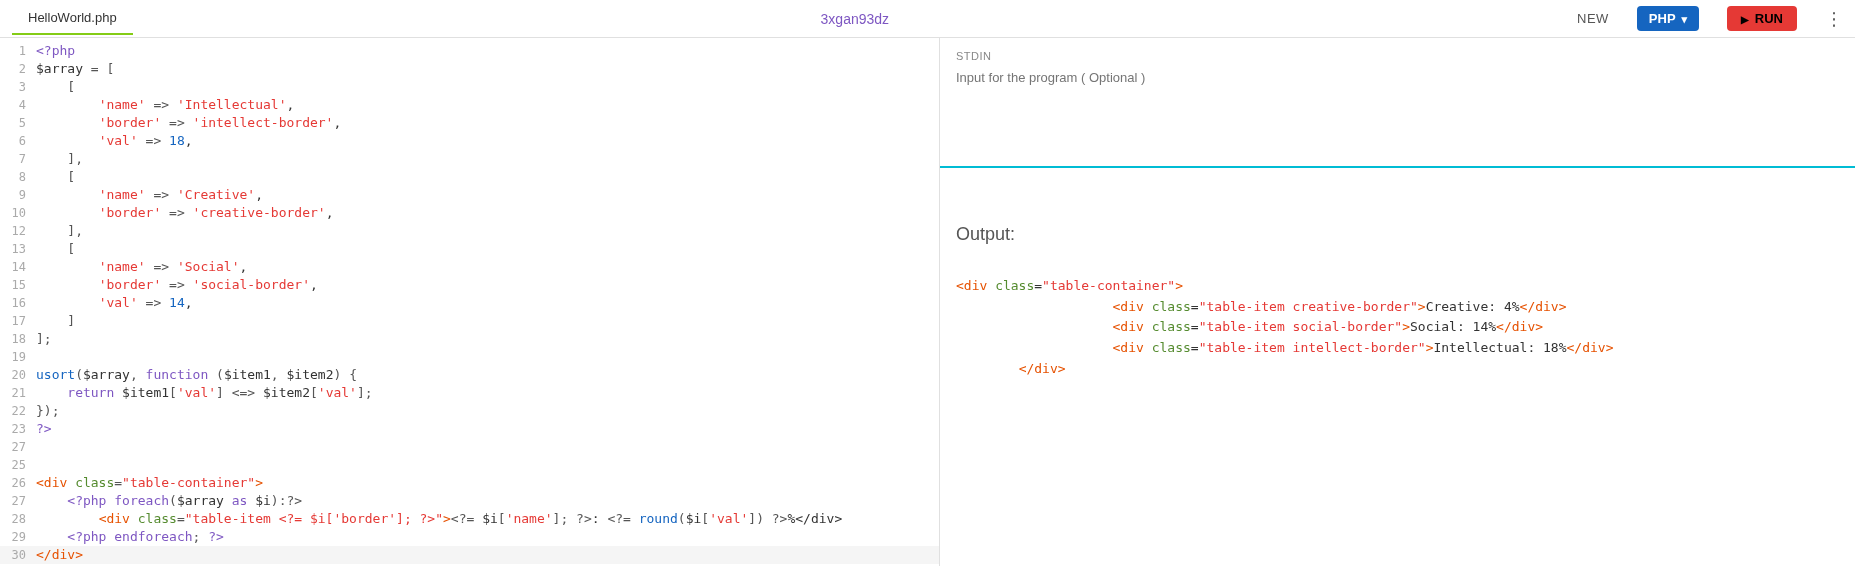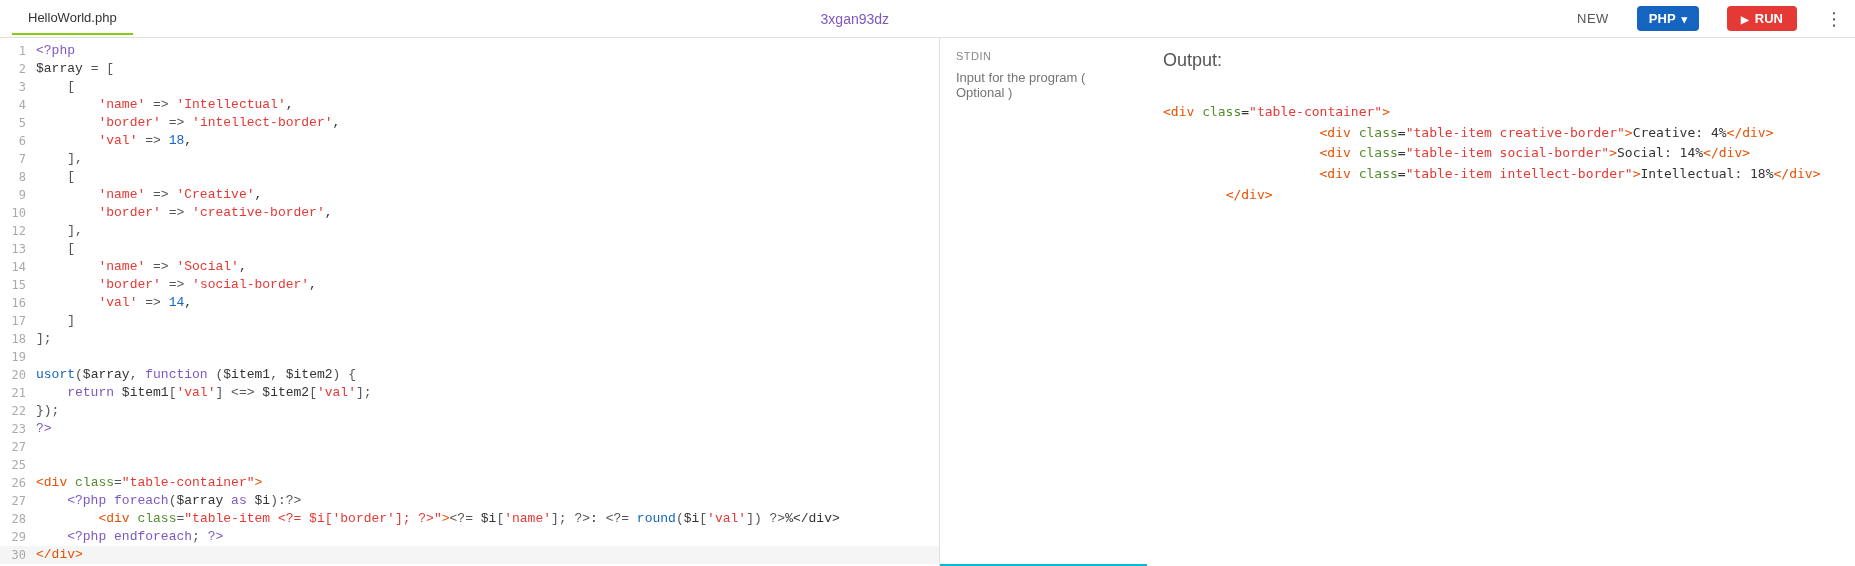--- a/index.html
+++ b/index.html
@@ -49,21 +49,21 @@
       border-radius: 4px;
       padding: 5px 12px;
       font-size: 13px;
       cursor: pointer;
       font-family: sans-serif;
       font-weight: 600;
     }
     .btn-run {
       display: flex; align-items: center; gap: 4px;
       background: #e53935;
-      color: #ffffff;
+      color: #000000;
       border: none;
       border-radius: 4px;
       padding: 5px 14px;
       font-size: 13px;
       cursor: pointer;
       font-family: sans-serif;
       font-weight: 600;
     }
     .btn-more {
       background: none; border: none; cursor: pointer; color: #555; font-size: 18px; line-height: 1;
@@ -97,38 +97,38 @@
       text-align: right;
       padding-right: 10px;
       color: #aaa;
       font-size: 12px;
       user-select: none;
     }
     .line-content {
       flex: 1;
       white-space: pre;
       color: #333;
-      font-family: Liberation Mono, monospace;
     }
     
     .kw { color: #7e57c2; }
     .var { color: #333; }
     .str { color: #e53935; }
     .num { color: #1565c0; }
     .op { color: #555; }
     .fn { color: #1565c0; }
     .php-tag { color: #7e57c2; }
     .line-hl { background: #f5f5f5; }
 
     
     .right-panel {
       flex: 1;
       display: flex;
-      flex-direction: row;
+      flex-direction: column;
       overflow: hidden;
+      gap: 44px;
     }
 
     .stdin-section {
       padding: 12px 16px;
       border-bottom: 2px solid #00bcd4;
       min-height: 130px;
     }
     .stdin-label {
       font-size: 11px;
       color: #888;

